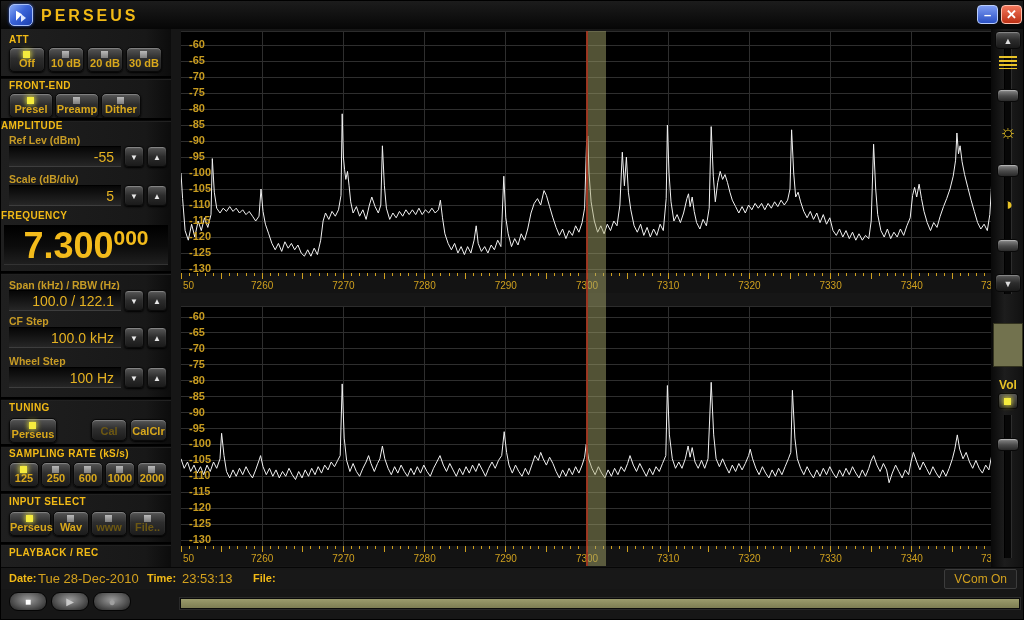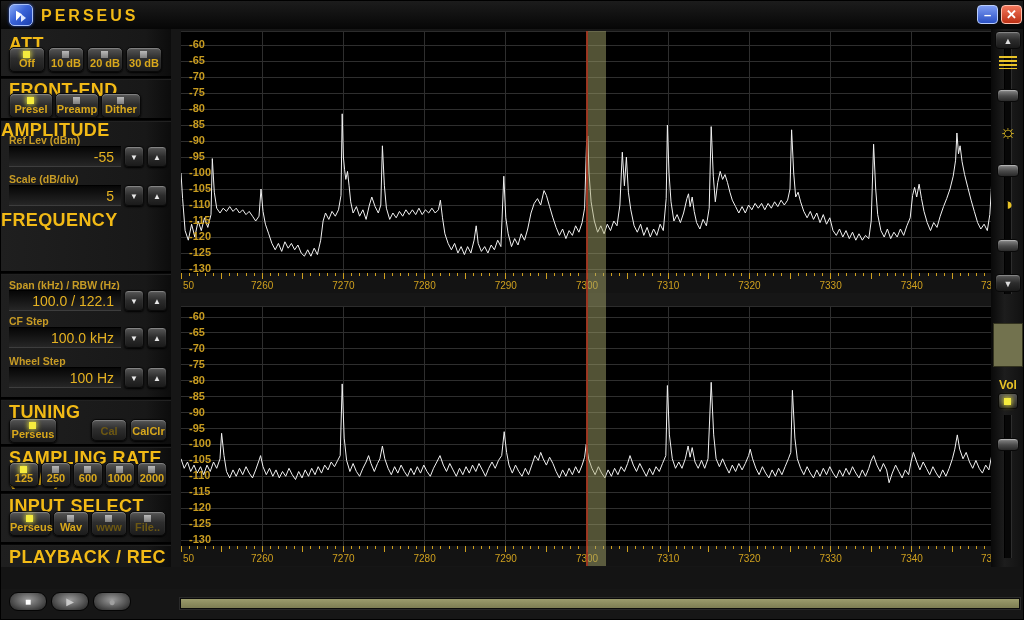--- a/index.html
+++ b/index.html
@@ -22,21 +22,21 @@
   .winbtn { position:absolute; top:4px; width:21px; height:19px; border-radius:4px; text-align:center;
     line-height:17px; font-weight:bold; color:#fff; font-size:13px; cursor:default; }
   #minbtn { right:27px; background:linear-gradient(180deg,#7d9bf2,#2a50c4); border:1px solid #b9cdfc; }
   #closebtn { right:3px; background:linear-gradient(180deg,#f4775b,#bb2f13); border:1px solid #ffc0ae; }
 
   
   #left { position:absolute; left:0; top:28px; width:170px; height:538px;
     background:linear-gradient(90deg,#1f1f1f,#181818 85%,#0c0c0c); }
   .sep { position:absolute; left:0; width:170px; height:4px;
     background:linear-gradient(180deg,#000 0,#000 55%,#2e2e2e 100%); }
-  .hdr { position:absolute; left:8px; color:#f2ba16; font-weight:bold; font-size:18px; letter-spacing:.4px; }
+  .hdr { position:absolute; left:8px; color:#f2ba16; font-weight:bold; font-size:10px; letter-spacing:.4px; }
   .hdr.center { left:0; width:170px; text-align:left; }
   .flabel { position:absolute; left:8px; color:#c79b25; font-weight:bold; font-size:10.5px; }
   .field { position:absolute; left:8px; width:112px; height:21px; line-height:21px;
     background:linear-gradient(180deg,#060606,#1c1c1c 70%,#262626);
     border-top:1px solid #000; border-bottom:1px solid #3d3d3d;
     color:#e5b222; font-size:14px; text-align:right; padding-right:7px; }
   .spin { position:absolute; width:20px; height:21px; border-radius:4px; text-align:center; line-height:21px;
     background:linear-gradient(180deg,#585858,#2c2c2c 50%,#1a1a1a);
     border:1px solid #0a0a0a; box-shadow:inset 0 1px 1px rgba(255,255,255,.3), 0 1px 2px #000;
     color:#e8e8e8; font-size:8px; }
@@ -161,20 +161,23 @@
     <div class="flabel" style="top:105px">Ref Lev (dBm)</div>
     <div class="field" style="top:117px">-55</div>
     <div class="spin" style="top:117px;left:123px"><span>▼</span></div>
     <div class="spin" style="top:117px;left:146px"><span>▲</span></div>
     <div class="flabel" style="top:144px">Scale (dB/div)</div>
     <div class="field" style="top:156px">5</div>
     <div class="spin" style="top:156px;left:123px"><span>▼</span></div>
     <div class="spin" style="top:156px;left:146px"><span>▲</span></div>
 
     <div class="hdr center" style="top:181px">FREQUENCY</div>
+    <div class="freqdisp">
+      <span class="fmain">7.300</span><span class="fsub">000</span>
+    </div>
     <div class="sep" style="top:242px"></div>
 
     <div class="flabel" style="top:250px">Span (kHz) / RBW (Hz)</div>
     <div class="field" style="top:261px">100.0 / 122.1</div>
     <div class="spin" style="top:261px;left:123px"><span>▼</span></div>
     <div class="spin" style="top:261px;left:146px"><span>▲</span></div>
     <div class="flabel" style="top:286px">CF Step</div>
     <div class="field" style="top:298px">100.0 kHz</div>
     <div class="spin" style="top:298px;left:123px"><span>▼</span></div>
     <div class="spin" style="top:298px;left:146px"><span>▲</span></div>
@@ -338,20 +341,28 @@
     <div class="railbtn" style="top:245px"><span>▼</span></div>
     <div id="olivebox"></div>
     <div id="vollabel">Vol</div>
     <div id="volbtn">
         <span class="led"></span>
       </div>
     <div class="vtrack" style="top:386px;height:143px"></div>
     <div class="handle" style="top:409px"></div>
   </div>
 
+  <div id="status">
+    <span class="slab" style="left:8px">Date:</span>
+    <span class="sval" style="left:37px">Tue 28-Dec-2010</span>
+    <span class="slab" style="left:146px">Time:</span>
+    <span class="sval" style="left:181px">23:53:13</span>
+    <span class="slab" style="left:252px">File:</span>
+    <span id="vcom">VCom On</span>
+  </div>
 
   <div id="transport">
     <div class="tbtn" style="left:8px"><span style="color:#fff">■</span></div>
     <div class="tbtn" style="left:50px"><span style="color:#c9c9c9">▶</span></div>
     <div class="tbtn" style="left:92px"><span style="color:#9f9f9f;font-size:12px">●</span></div>
     <div id="ppbar-track">
       <div id="ppbar-fill"></div>
     </div>
   </div>
 

